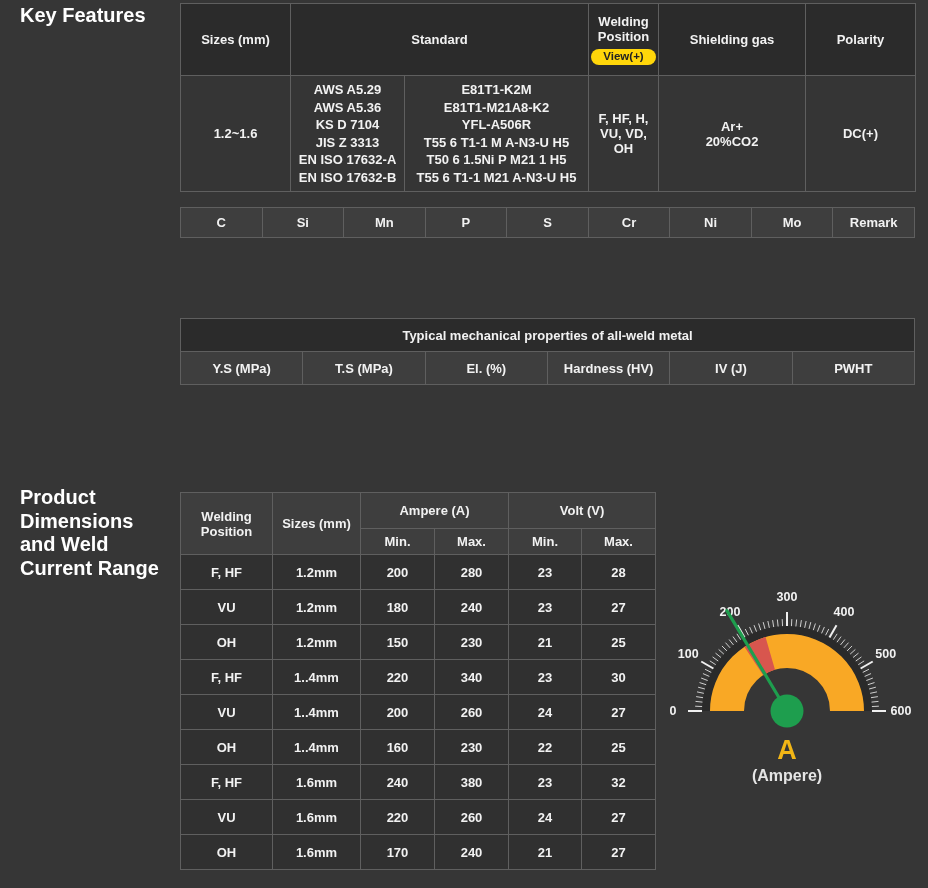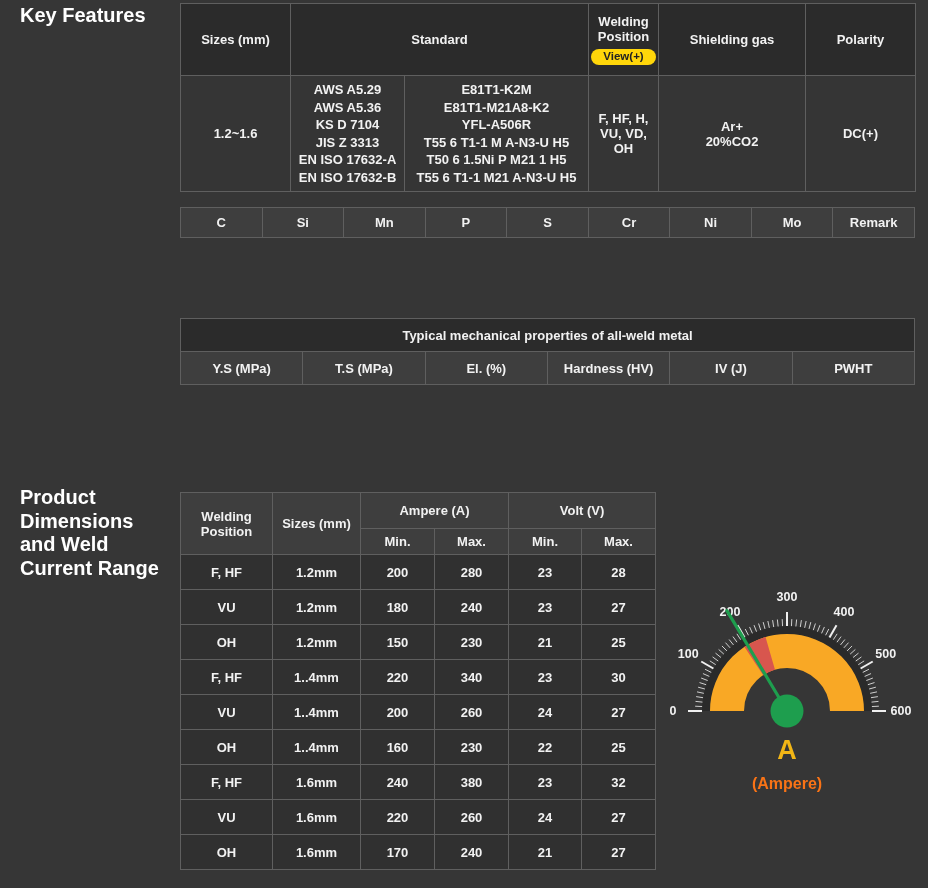--- a/index.html
+++ b/index.html
@@ -12,21 +12,21 @@
   .hdr-dark{background:#2b2b2b;}
   .hdr-mid{background:#3e3e3e;}
   .cell-a{background:#353535;}
   .cell-b{background:#303030;}
   .left-list{text-align:left;padding-left:9px;line-height:17.5px;}
   .pill{display:inline-block;background:#FFD60A;color:#222222;font-size:11.5px;font-weight:bold;
         padding:2px 12px 3px;border-radius:8px;margin-top:5px;line-height:1;cursor:pointer;}
   .amp{color:#F2B616;}
   #gauge-block{position:absolute;left:651px;top:583px;width:272px;text-align:center;}
   #gauge-unit{color:#F2B616;font-size:27px;font-weight:bold;line-height:1;margin-top:4px;}
-  #gauge-caption{color:#f97316;font-size:16px;font-weight:bold;margin-top:11px;}
+  #gauge-caption{color:#e5e5e5;font-size:16px;font-weight:bold;margin-top:3px;}
 </style>
 </head>
 <body>
 
 <div id="page">
 
   <div class="section-heading" style="left:20px;top:4px;width:150px;">Key Features</div>
 
   <table class="tbl" style="left:180px;top:3px;width:735px;">
     <colgroup>

